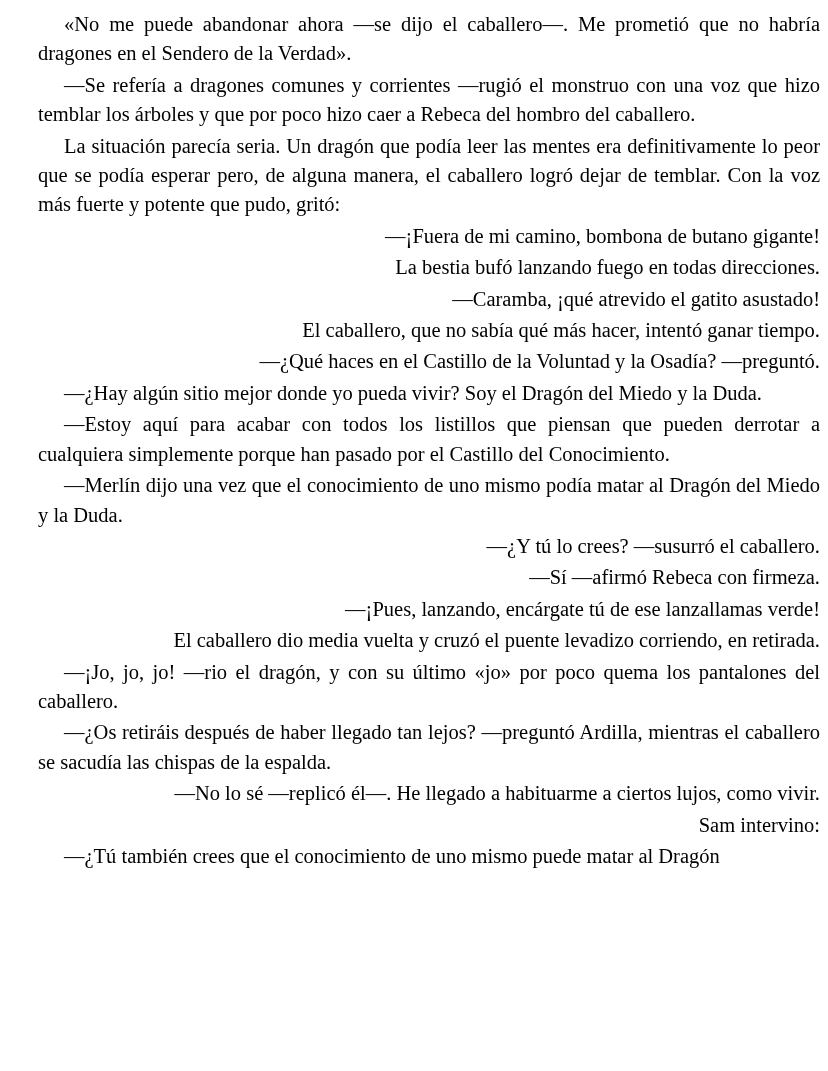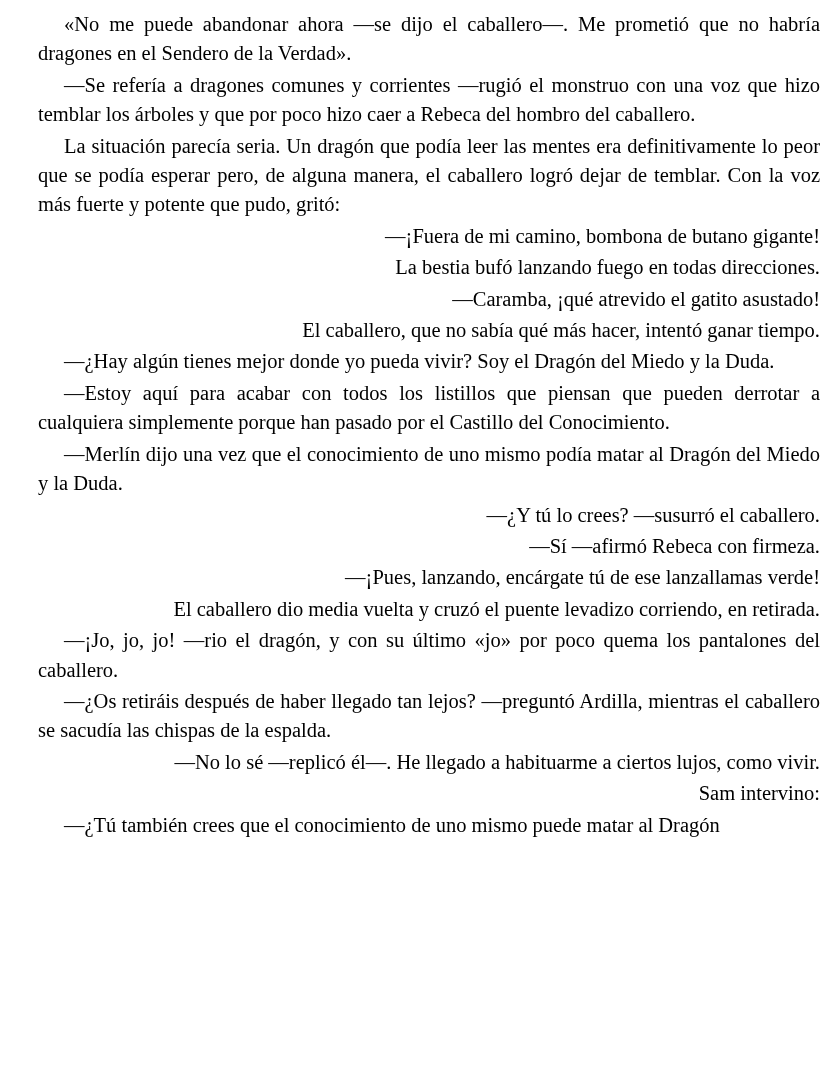--- a/index.html
+++ b/index.html
@@ -39,21 +39,22 @@
 
 <div class="page">
   <div class="body-text">
     <p>«No me puede abandonar ahora —se dijo el caballero—. Me prometió que no habría dragones en el Sendero de la Verdad».</p>
     <p>—Se refería a dragones comunes y corrientes —rugió el monstruo con una voz que hizo temblar los árboles y que por poco hizo caer a Rebeca del hombro del caballero.</p>
     <p>La situación parecía seria. Un dragón que podía leer las mentes era definitivamente lo peor que se podía esperar pero, de alguna manera, el caballero logró dejar de temblar. Con la voz más fuerte y potente que pudo, gritó:</p>
     <p class="last-line">—¡Fuera de mi camino, bombona de butano gigante!</p>
     <p class="last-line">La bestia bufó lanzando fuego en todas direcciones.</p>
     <p class="last-line">—Caramba, ¡qué atrevido el gatito asustado!</p>
     <p class="last-line">El caballero, que no sabía qué más hacer, intentó ganar tiempo.</p>
-    <p>—¿Hay algún tienes mejor donde yo pueda vivir? Soy el Dragón del Miedo y la Duda.</p>
+    <p class="last-line">—¿Qué haces en el Castillo de la Voluntad y la Osadía? —preguntó.</p>
+    <p>—¿Hay algún sitio mejor donde yo pueda vivir? Soy el Dragón del Miedo y la Duda.</p>
     <p>—Estoy aquí para acabar con todos los listillos que piensan que pueden derrotar a cualquiera simplemente porque han pasado por el Castillo del Conocimiento.</p>
     <p>—Merlín dijo una vez que el conocimiento de uno mismo podía matar al Dragón del Miedo y la Duda.</p>
     <p class="last-line">—¿Y tú lo crees? —susurró el caballero.</p>
     <p class="last-line">—Sí —afirmó Rebeca con firmeza.</p>
     <p class="last-line">—¡Pues, lanzando, encárgate tú de ese lanzallamas verde!</p>
     <p class="last-line">El caballero dio media vuelta y cruzó el puente levadizo corriendo, en retirada.</p>
     <p>—¡Jo, jo, jo! —rio el dragón, y con su último «jo» por poco quema los pantalones del caballero.</p>
     <p>—¿Os retiráis después de haber llegado tan lejos? —preguntó Ardilla, mientras el caballero se sacudía las chispas de la espalda.</p>
     <p class="last-line">—No lo sé —replicó él—. He llegado a habituarme a ciertos lujos, como vivir.</p>
     <p class="last-line">Sam intervino:</p>

